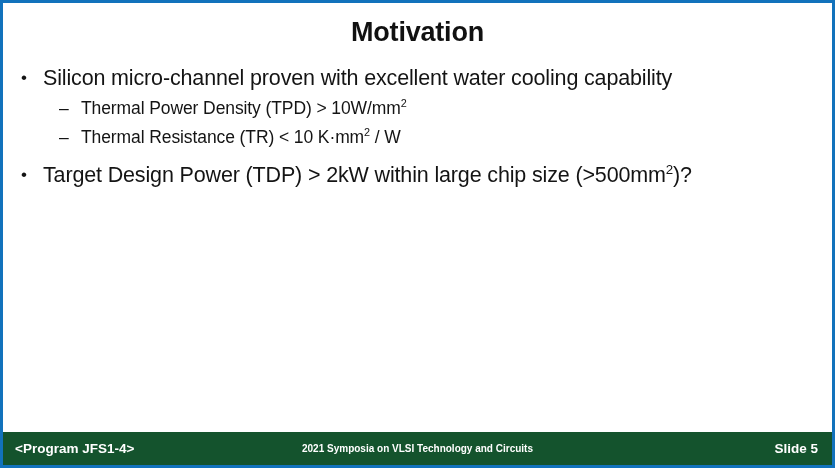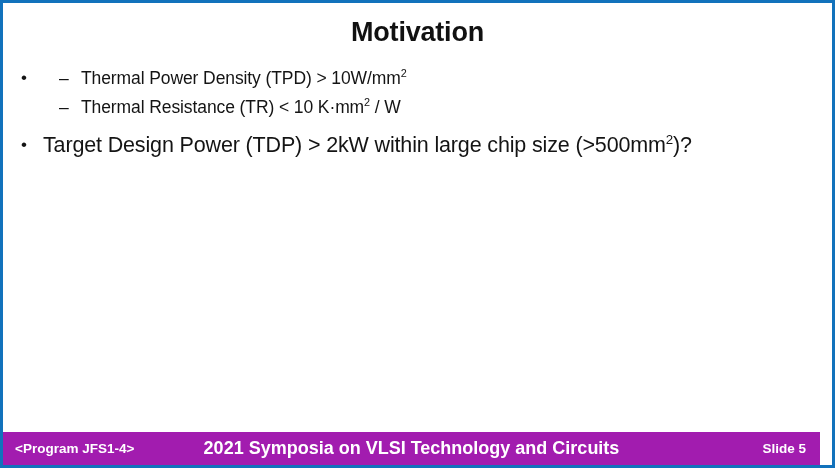--- a/index.html
+++ b/index.html
@@ -88,45 +88,45 @@
   sup {
     font-size: 0.62em;
     vertical-align: super;
     line-height: 0;
   }
 
   
   .footer-bar {
     position: absolute;
     left: 0;
-    right: 12px;
+    right: 0;
     bottom: 0;
     height: 33px;
-    background: #a21caf;
+    background: #14532d;
     color: #ffffff;
     font-size: 13.5px;
     font-weight: bold;
   }
   .footer-left {
     position: absolute;
     left: 12px;
     top: 0;
     height: 33px;
     line-height: 33px;
     white-space: nowrap;
   }
   .footer-center {
     position: absolute;
     left: 0;
     right: 0;
     top: 0;
     height: 33px;
     line-height: 33px;
     text-align: center;
-    font-size: 18px;
+    font-size: 10px;
     white-space: nowrap;
   }
   .footer-right {
     position: absolute;
     right: 14px;
     top: 0;
     height: 33px;
     line-height: 33px;
     white-space: nowrap;
   }
@@ -136,20 +136,21 @@
 
 <div id="slide">
   <div id="slide-inner">
 
     <div class="slide-title">Motivation</div>
 
     <div class="body-block">
 
       <p class="bullet-l1">
         <span class="marker">•</span>
+        <span>Silicon micro-channel proven with excellent water cooling capability</span>
       </p>
 
       <p class="bullet-l2">
         <span class="marker">–</span>
         <span>Thermal Power Density (TPD) &gt; 10W/mm</span><sup>2</sup><span></span>
       </p>
 
       <p class="bullet-l2">
         <span class="marker">–</span>
         <span>Thermal Resistance (TR) &lt; 10 K·mm</span><sup>2</sup><span> / W</span>

